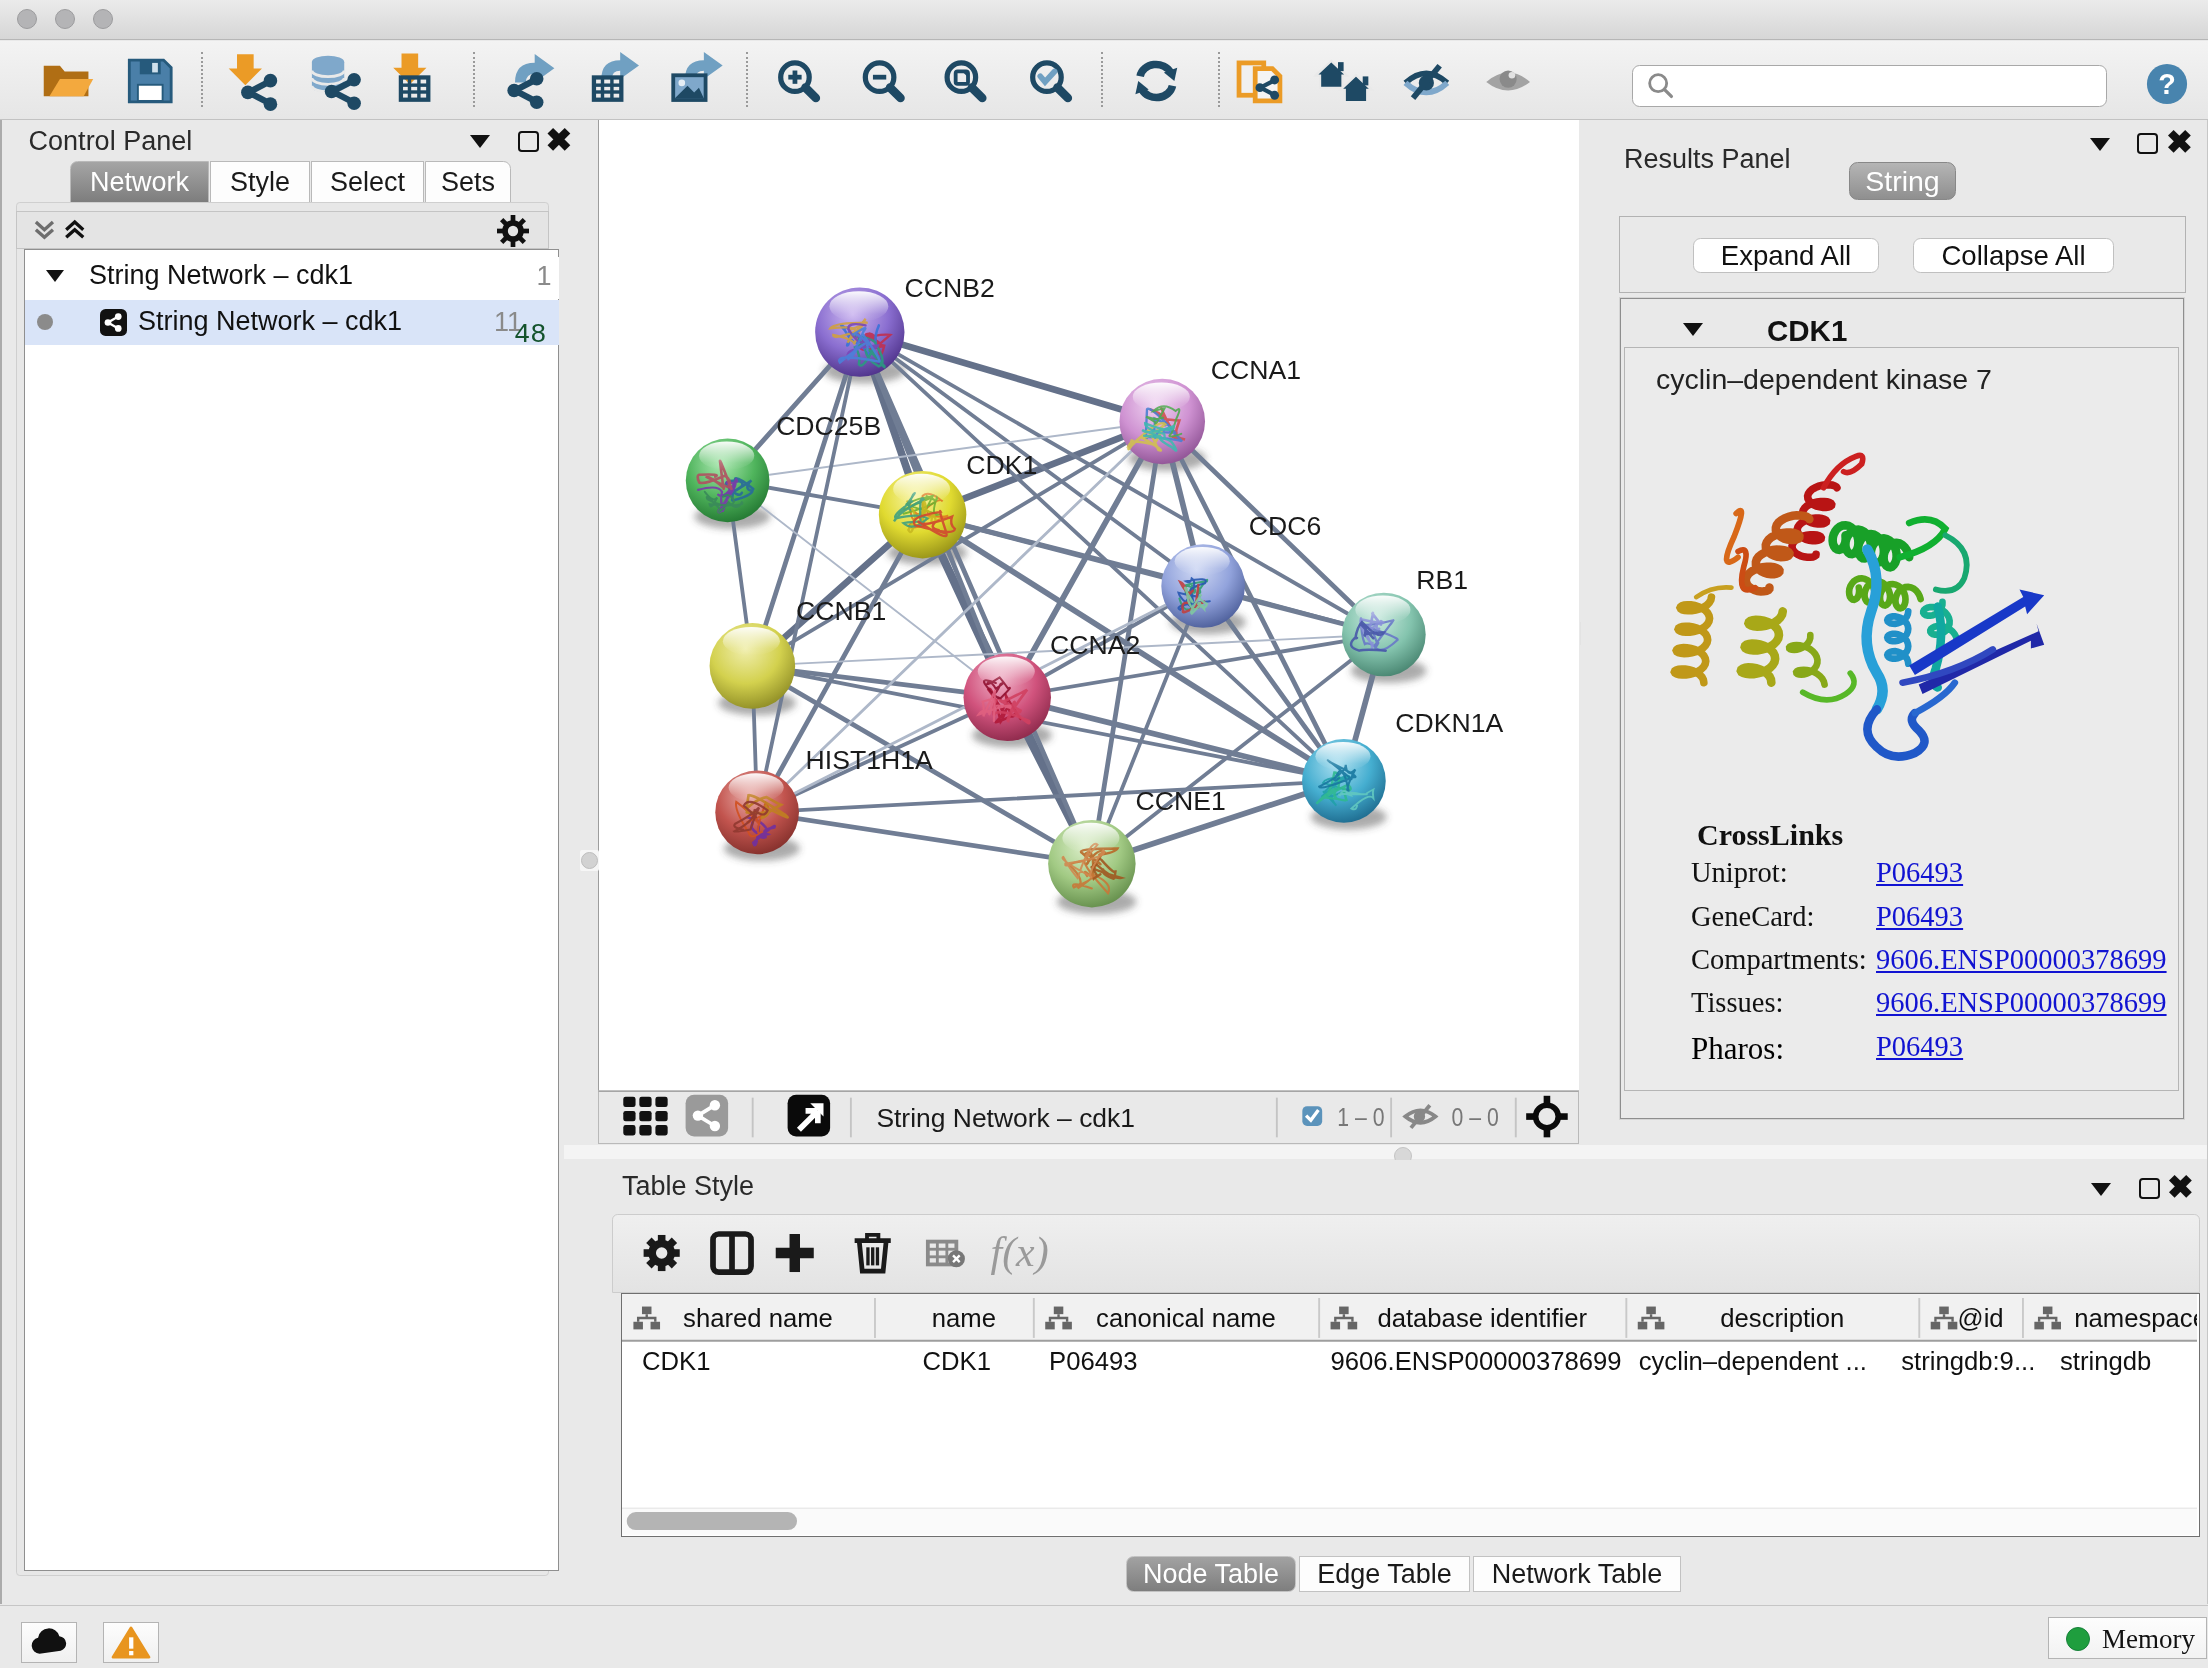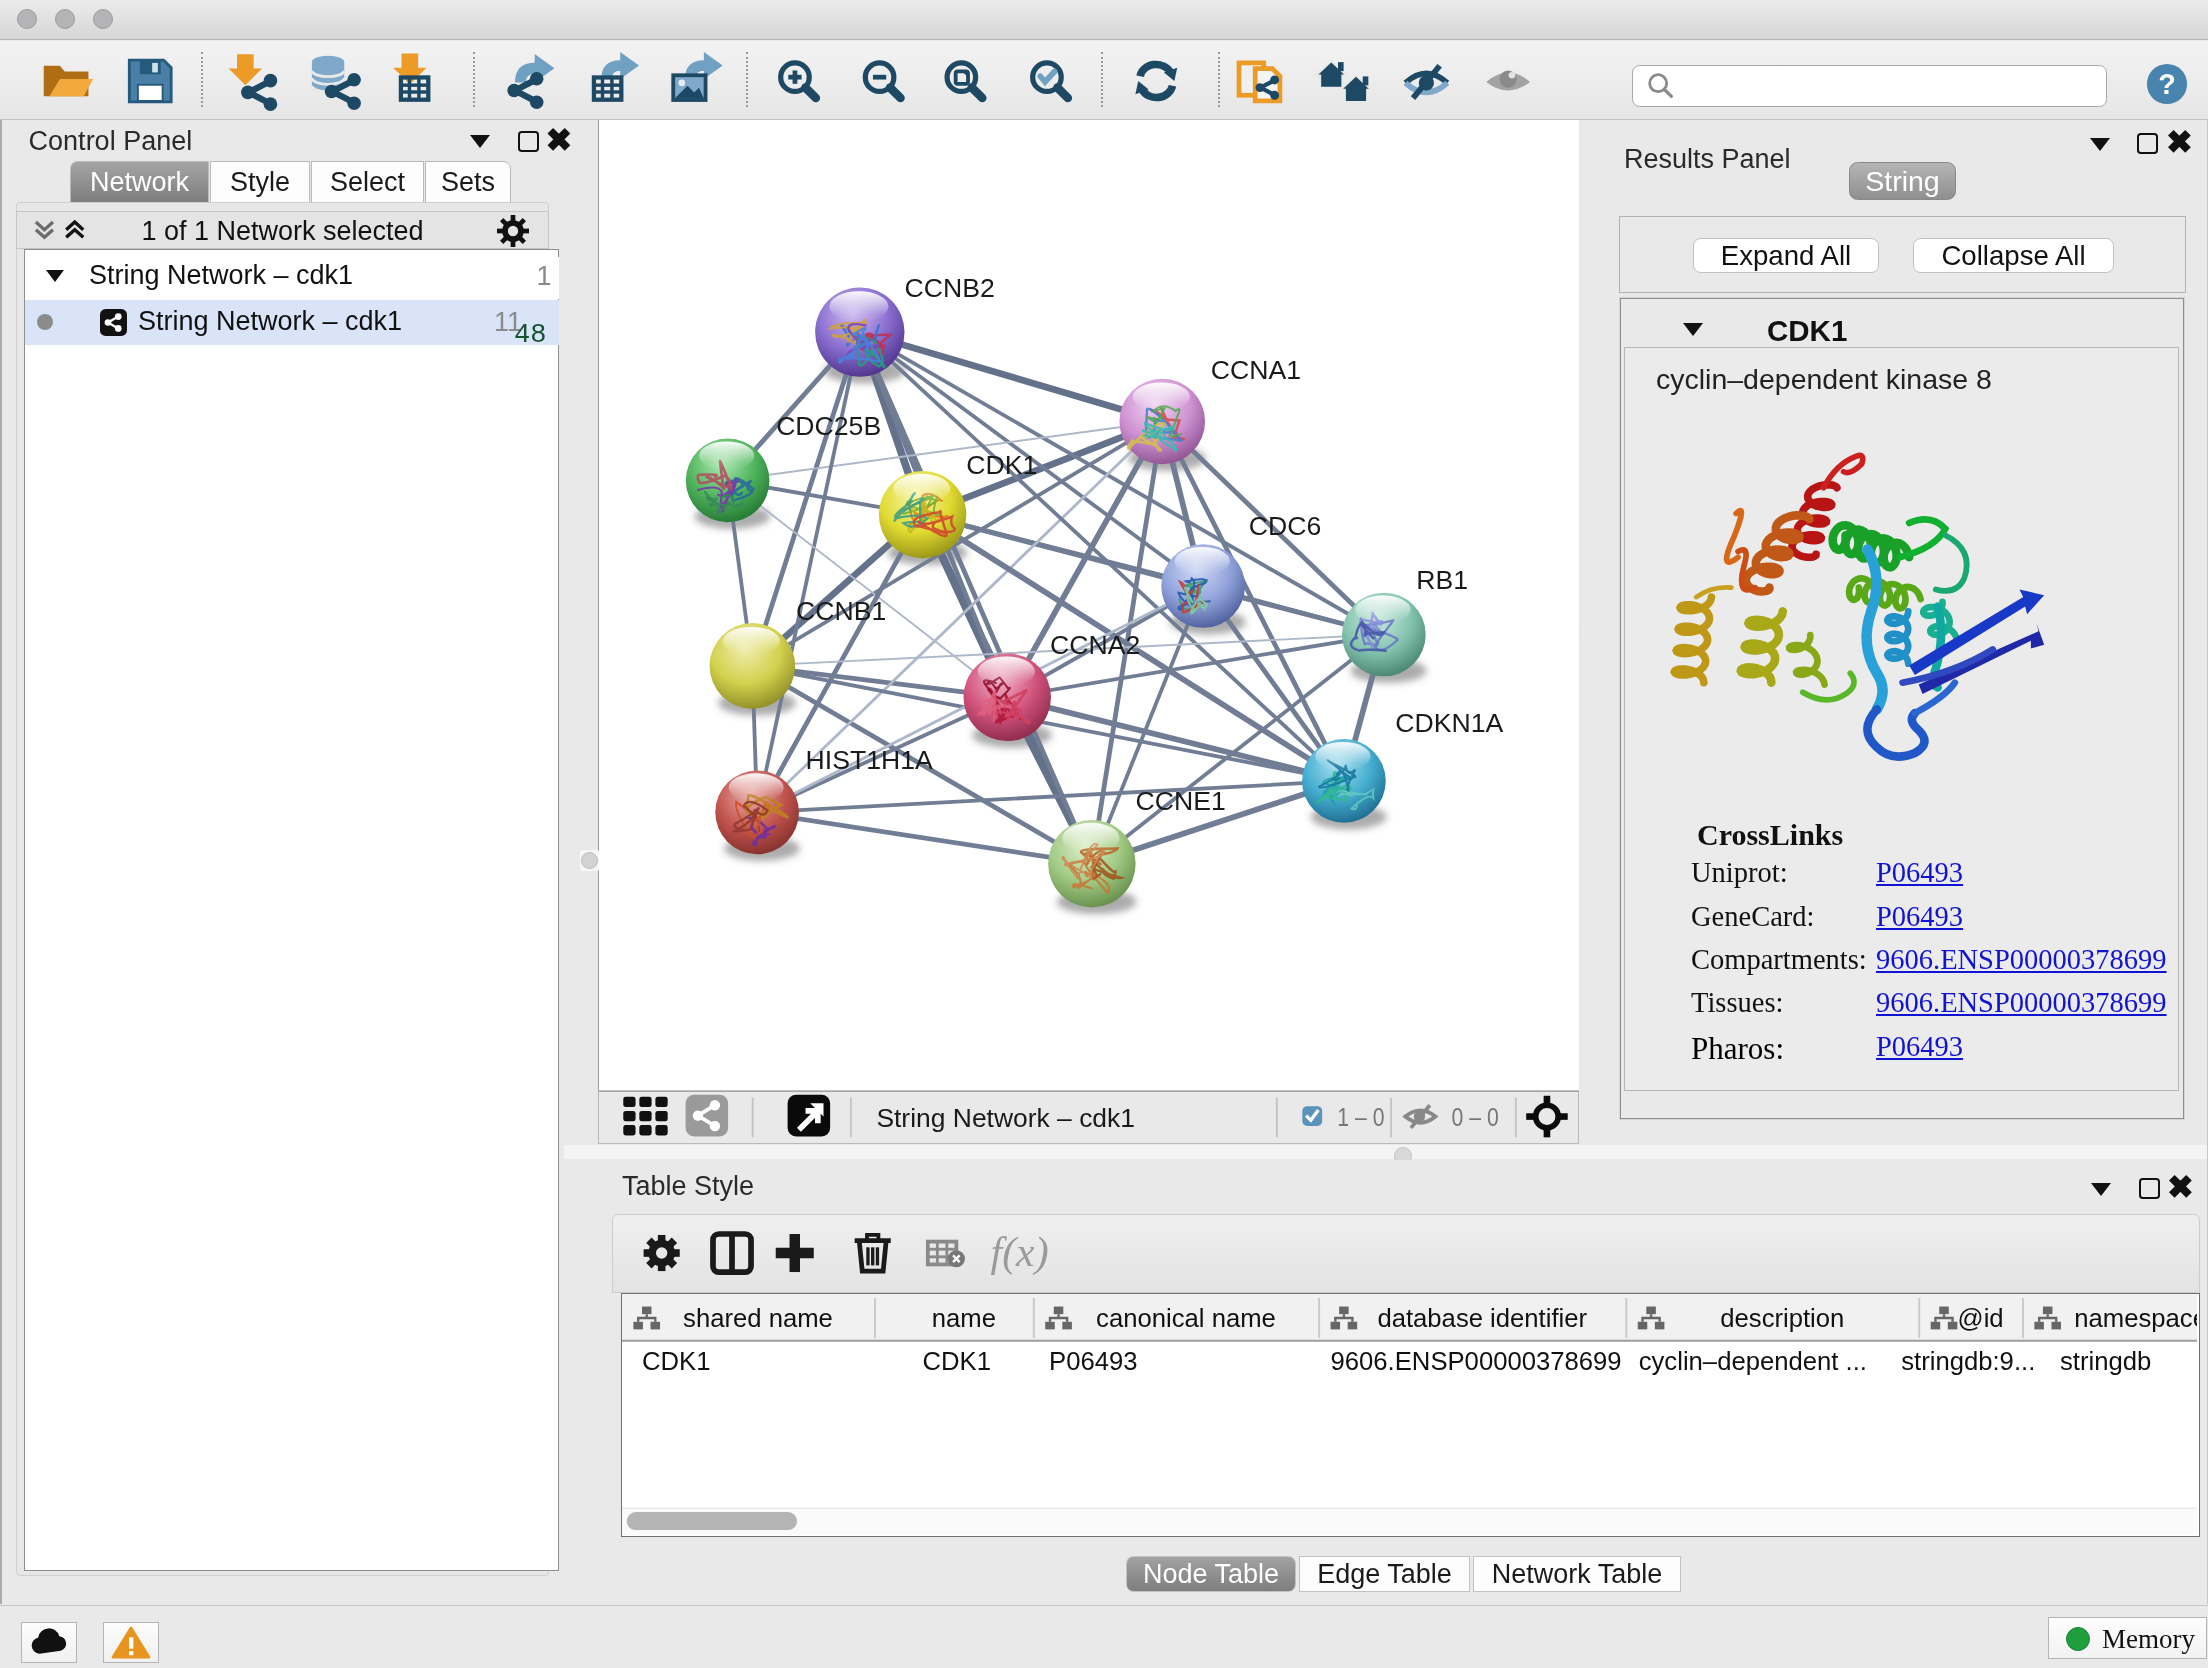--- a/index.html
+++ b/index.html
@@ -248,21 +248,20 @@
   <svg class="abs" style="left:17px;top:6.7px;" width="72" height="27" viewBox="0 0 76 28">
     <g stroke="#6d6d6d" stroke-width="3.5" fill="none">
       <polyline points="2,3 11,11 20,3"></polyline>
         <polyline points="2,11 11,19 20,11"></polyline>
     </g>
     <g stroke="#111" stroke-width="3.5" fill="none">
       <polyline points="34,11 43,3 52,11"></polyline>
         <polyline points="34,19 43,11 52,19"></polyline>
     </g>
   </svg>
-  <div class="abs" style="left:0;top:3.8px;width:100%;text-align:center;font-size:27px;color:#111;">1 of 1 Network selected</div>
   <svg class="abs" style="left:480px;top:2.9px;" width="32" height="32" viewBox="0 0 34 34">
     <g fill="#111">
       <circle cx="17" cy="17" r="8.5" fill="none" stroke="#111" stroke-width="6"></circle>
       <g>
         <rect x="14.5" y="0" width="5" height="7"></rect>
           <rect x="14.5" y="27" width="5" height="7"></rect>
         <rect x="0" y="14.5" width="7" height="5"></rect>
           <rect x="27" y="14.5" width="7" height="5"></rect>
         <g transform="rotate(45 17 17)">
           <rect x="14.5" y="0" width="5" height="7"></rect>
@@ -578,21 +577,21 @@
   <div class="pclose" style="left:585px;top:12.4px;">✖</div>
 </div>
 <div id="stringbtn">String</div>
 <div class="abs" style="left:1619px;top:216px;width:567px;height:77px;background:#e9e9e9;border:1.9px solid #b2b2b2;"></div>
 <div class="rbtn abs" style="left:1693px;top:238px;width:186px;height:35px;">Expand All</div>
 <div class="rbtn abs" style="left:1913px;top:238px;width:201px;height:35px;">Collapse All</div>
 <div class="abs" style="left:1620px;top:298px;width:564px;height:821px;background:#e9e9e9;border:1.9px solid #8e8e8e;outline:1.9px solid #d5d5d5;"></div>
 <div class="pcollapse" style="left:1683px;top:323px;"></div>
 <div class="abs" style="left:1767px;top:314px;font-size:29.5px;font-weight:bold;color:#111;">CDK1</div>
 <div class="abs" style="left:1624px;top:347px;width:555px;height:744px;background:#ebebeb;border:1px solid #b5b5b5;"></div>
-<div class="abs" style="left:1656px;top:363px;font-size:28.5px;color:#222;">cyclin–dependent kinase 8</div>
+<div class="abs" style="left:1656px;top:363px;font-size:28.5px;color:#222;">cyclin–dependent kinase 7</div>
 <svg class="abs" style="left:1660px;top:445px;" width="390" height="328" viewBox="0 0 410 345">
     <g fill="none">
       <path d="M164.0 115.0 L163.8 116.1 L162.6 117.0 L160.6 117.8 L157.9 118.1 L154.8 118.1 L151.4 117.6 L148.0 116.7 L144.8 115.2 L142.2 113.4 L140.2 111.2 L139.0 108.8 L138.8 106.2 L139.5 103.7 L141.1 101.3 L143.5 99.1 L146.7 97.3 L150.3 95.8 L154.1 94.9 L158.0 94.4 L161.6 94.4 L164.7 94.7 L167.2 95.5 L168.8 96.4 L169.5 97.5 L169.3 98.6 L168.1 99.5 L166.1 100.3 L163.4 100.6 L160.3 100.6 L156.9 100.1 L153.5 99.2 L150.3 97.7 L147.7 95.9 L145.7 93.7 L144.5 91.3 L144.2 88.8 L145.0 86.2 L146.6 83.8 L149.0 81.6 L152.2 79.8 L155.8 78.3 L159.6 77.4 L163.5 76.9 L167.1 76.9 L170.2 77.2 L172.7 78.0 L174.3 78.9 L175.0 80.0 L174.8 81.1 L173.6 82.0 L171.6 82.8 L168.9 83.1 L165.8 83.1 L162.4 82.6 L159.0 81.7 L155.8 80.2 L153.2 78.4 L151.2 76.2 L150.0 73.8 L149.8 71.2 L150.5 68.7 L152.1 66.3 L154.5 64.1 L157.7 62.3 L161.3 60.8 L165.1 59.9 L169.0 59.4 L172.6 59.4 L175.7 59.7 L178.2 60.5 L179.8 61.4 L180.5 62.5 L180.3 63.6 L179.1 64.5 L177.1 65.3 L174.4 65.6 L171.3 65.6 L167.9 65.1 L164.5 64.2 L161.3 62.7 L158.7 60.9 L156.7 58.7 L155.5 56.3 L155.2 53.8 L156.0 51.2 L157.6 48.8 L160.0 46.6 L163.2 44.8 L166.8 43.3 L170.6 42.4 L174.5 41.9 L178.1 41.9 L181.2 42.2 L183.7 43.0 L185.3 43.9 L186.0 45.0" stroke="#b81414" stroke-width="8" fill="none" stroke-linecap="round" opacity="1.0"></path>
       <path d="M172 45 Q185 20 206 12 Q216 8 212 20 Q200 32 193 28" stroke="#cc2020" stroke-width="6" fill="none" stroke-linecap="round" opacity="1.0"></path>
       <path d="M115.0 150.0 L114.9 151.3 L113.9 152.5 L111.9 153.4 L109.2 153.9 L106.1 154.0 L102.6 153.5 L99.2 152.5 L96.0 150.9 L93.3 148.9 L91.4 146.5 L90.3 143.8 L90.2 141.0 L91.2 138.2 L93.1 135.5 L96.0 133.1 L99.5 131.1 L103.6 129.5 L107.9 128.5 L112.2 128.0 L116.2 128.1 L119.8 128.6 L122.6 129.5 L124.6 130.7 L125.5 132.0 L125.4 133.3 L124.4 134.5 L122.4 135.4 L119.8 135.9 L116.6 136.0 L113.1 135.5 L109.7 134.5 L106.5 132.9 L103.8 130.9 L101.9 128.5 L100.8 125.8 L100.8 123.0 L101.7 120.2 L103.6 117.5 L106.5 115.1 L110.0 113.1 L114.1 111.5 L118.4 110.5 L122.7 110.0 L126.7 110.1 L130.3 110.6 L133.1 111.5 L135.1 112.7 L136.0 114.0 L135.9 115.3 L134.9 116.5 L132.9 117.4 L130.3 117.9 L127.1 118.0 L123.6 117.5 L120.2 116.5 L117.0 114.9 L114.3 112.9 L112.4 110.5 L111.3 107.8 L111.2 105.0 L112.2 102.2 L114.1 99.5 L117.0 97.1 L120.5 95.1 L124.6 93.5 L128.9 92.5 L133.2 92.0 L137.2 92.1 L140.8 92.6 L143.6 93.5 L145.6 94.7 L146.5 96.0 L146.4 97.3 L145.4 98.5 L143.4 99.4 L140.8 99.9 L137.6 100.0 L134.1 99.5 L130.7 98.5 L127.5 96.9 L124.8 94.9 L122.9 92.5 L121.8 89.8 L121.8 87.0 L122.7 84.2 L124.6 81.5 L127.5 79.1 L131.0 77.1 L135.1 75.5 L139.4 74.5 L143.7 74.0 L147.8 74.1 L151.3 74.6 L154.1 75.5 L156.1 76.7 L157.0 78.0" stroke="#c05818" stroke-width="9" fill="none" stroke-linecap="round" opacity="1.0"></path>
       <path d="M100 150 Q80 160 88 128 Q95 105 82 112" stroke="#cc4c14" stroke-width="6" fill="none" stroke-linecap="round" opacity="1.0"></path>
       <path d="M82 118 Q60 135 78 96 Q92 60 80 72" stroke="#d86818" stroke-width="6" fill="none" stroke-linecap="round" opacity="1.0"></path>
       <path d="M54.0 160.0 L53.4 163.0 L51.7 165.9 L49.1 168.5 L45.7 170.7 L41.7 172.4 L37.5 173.6 L33.3 174.3 L29.3 174.4 L25.9 174.1 L23.3 173.4 L21.6 172.4 L21.0 171.2 L21.5 170.1 L23.0 169.1 L25.4 168.4 L28.7 168.1 L32.4 168.2 L36.5 168.9 L40.6 170.1 L44.3 171.8 L47.6 174.0 L50.0 176.6 L51.5 179.5 L52.0 182.5 L51.4 185.5 L49.7 188.4 L47.1 191.0 L43.7 193.2 L39.7 194.9 L35.5 196.1 L31.3 196.8 L27.3 196.9 L23.9 196.6 L21.3 195.9 L19.6 194.9 L19.0 193.8 L19.5 192.6 L21.0 191.6 L23.4 190.9 L26.7 190.6 L30.4 190.7 L34.5 191.4 L38.6 192.6 L42.3 194.3 L45.6 196.5 L48.0 199.1 L49.5 202.0 L50.0 205.0 L49.4 208.0 L47.7 210.9 L45.1 213.5 L41.7 215.7 L37.7 217.4 L33.5 218.6 L29.3 219.3 L25.3 219.4 L21.9 219.1 L19.3 218.4 L17.6 217.4 L17.0 216.2 L17.5 215.1 L19.0 214.1 L21.4 213.4 L24.7 213.1 L28.4 213.2 L32.5 213.9 L36.6 215.1 L40.3 216.8 L43.6 219.0 L46.0 221.6 L47.5 224.5 L48.0 227.5 L47.4 230.5 L45.7 233.4 L43.1 236.0 L39.7 238.2 L35.7 239.9 L31.5 241.1 L27.3 241.8 L23.3 241.9 L19.9 241.6 L17.3 240.9 L15.6 239.9 L15.0 238.8 L15.5 237.6 L17.0 236.6 L19.4 235.9 L22.7 235.6 L26.4 235.7 L30.5 236.4 L34.6 237.6 L38.3 239.3 L41.6 241.5 L44.0 244.1 L45.5 247.0 L46.0 250.0" stroke="#c09818" stroke-width="8" fill="none" stroke-linecap="round" opacity="1.0"></path>
       <path d="M38 160 Q55 148 75 150" stroke="#c8a020" stroke-width="5" fill="none" stroke-linecap="round" opacity="1.0"></path>
       <path d="M129.0 175.0 L128.3 178.4 L126.4 181.6 L123.5 184.5 L119.8 187.0 L115.6 188.9 L111.0 190.2 L106.4 191.0 L102.2 191.1 L98.5 190.7 L95.6 189.9 L93.7 188.8 L93.0 187.5 L93.4 186.2 L94.9 185.1 L97.5 184.3 L100.8 183.9 L104.8 184.0 L109.0 184.8 L113.2 186.1 L117.2 188.0 L120.5 190.5 L123.1 193.4 L124.6 196.6 L125.0 200.0 L124.3 203.4 L122.4 206.6 L119.5 209.5 L115.8 212.0 L111.6 213.9 L107.0 215.2 L102.4 216.0 L98.2 216.1 L94.5 215.7 L91.6 214.9 L89.7 213.8 L89.0 212.5 L89.4 211.2 L90.9 210.1 L93.5 209.3 L96.8 208.9 L100.8 209.0 L105.0 209.8 L109.2 211.1 L113.2 213.0 L116.5 215.5 L119.1 218.4 L120.6 221.6 L121.0 225.0 L120.3 228.4 L118.4 231.6 L115.5 234.5 L111.8 237.0 L107.6 238.9 L103.0 240.2 L98.4 241.0 L94.2 241.1 L90.5 240.7 L87.6 239.9 L85.7 238.8 L85.0 237.5 L85.4 236.2 L86.9 235.1 L89.5 234.3 L92.8 233.9 L96.8 234.0 L101.0 234.8 L105.2 236.1 L109.2 238.0 L112.5 240.5 L115.1 243.4 L116.6 246.6 L117.0 250.0" stroke="#a8a818" stroke-width="9" fill="none" stroke-linecap="round" opacity="1.0"></path>

